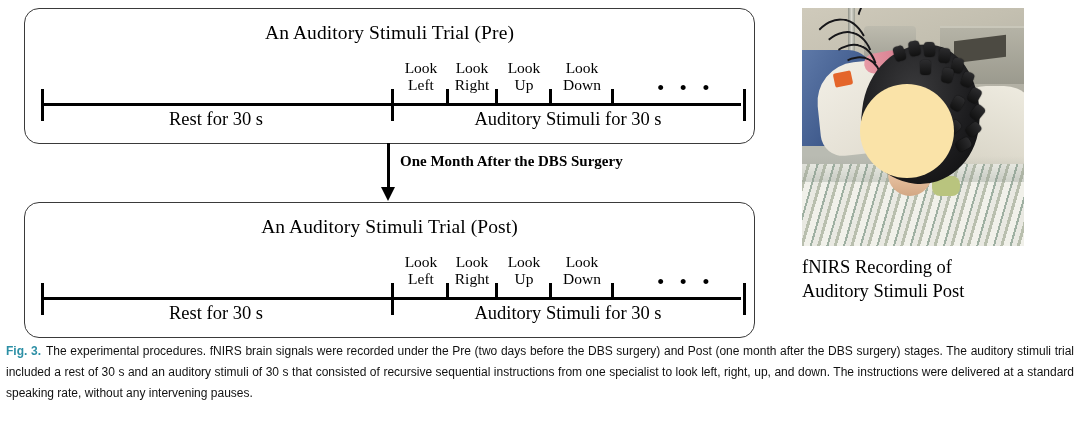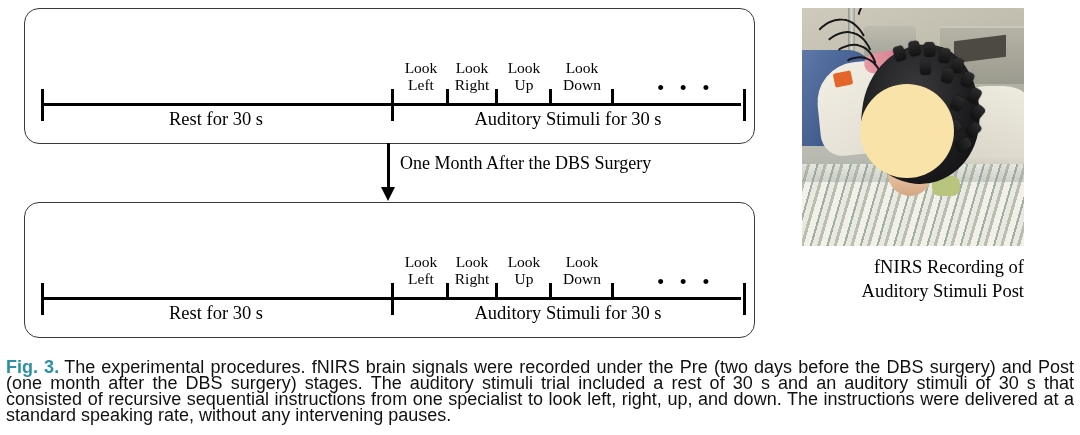--- a/index.html
+++ b/index.html
@@ -129,22 +129,23 @@
     top: 44px;
     width: 0; height: 0;
     border-left: 7.5px solid transparent;
     border-right: 7.5px solid transparent;
     border-top: 14px solid #000;
   }
   #transition-label {
     position: absolute;
     left: 400px;
     top: 10px;
-    font-size: 18px;
+    font-size: 15px;
     white-space: nowrap;
+    font-weight: bold;
   }
 
   
   #photo-block {
     position: absolute;
     left: 802px;
     top: 8px;
     width: 222px;
   }
   #photo-frame {
@@ -252,50 +253,51 @@
         #f1f1ea 8px, #f1f1ea 14px,
         #9fb0a2 14px, #9fb0a2 16px);
   }
   #ph-blanket-fold {
     position: absolute; left: 0; bottom: 64px; width: 100%; height: 26px;
     background: linear-gradient(180deg,rgba(255,255,255,0), rgba(140,150,140,.35));
   }
 
   #photo-caption {
     margin-top: 9px;
-    text-align: right;
+    text-align: left;
     font-size: 18.5px;
     line-height: 24px;
   }
   #photo-caption span { display: block; white-space: nowrap; }
 
   
   #caption {
     position: absolute;
     left: 6px;
-    top: 359px;
+    top: 341px;
     width: 1068px;
     font-family: "Liberation Sans", "DejaVu Sans", sans-serif;
-    font-size: 18px;
-    line-height: 16px;
+    font-size: 12px;
+    line-height: 21px;
     text-align: justify;
     color: #111;
   }
   #caption-label {
     color: #2c8fa5;
     font-weight: bold;
     margin-right: 5px;
   }
 </style>
 </head>
 <body>
 
 <div id="figure-area">
 
   <div class="trial-panel" id="panel-pre">
+    <div class="panel-title">An Auditory Stimuli Trial (Pre)</div>
 
     <div class="timeline">
       <div class="axis-line"></div>
 
       <div class="tick-major" style="left:0px;"></div>
       <div class="tick-major" style="left:350px;"></div>
       <div class="tick-major" style="left:702px;"></div>
 
       <div class="tick-minor" style="left:405px;"></div>
       <div class="tick-minor" style="left:454px;"></div>
@@ -326,20 +328,21 @@
     </div>
   </div>
 
   <div id="transition">
     <div id="arrow-shaft"></div>
     <div id="arrow-head"></div>
     <div id="transition-label">One Month After the DBS Surgery</div>
   </div>
 
   <div class="trial-panel" id="panel-post">
+    <div class="panel-title">An Auditory Stimuli Trial (Post)</div>
 
     <div class="timeline">
       <div class="axis-line"></div>
 
       <div class="tick-major" style="left:0px;"></div>
       <div class="tick-major" style="left:350px;"></div>
       <div class="tick-major" style="left:702px;"></div>
 
       <div class="tick-minor" style="left:405px;"></div>
       <div class="tick-minor" style="left:454px;"></div>

